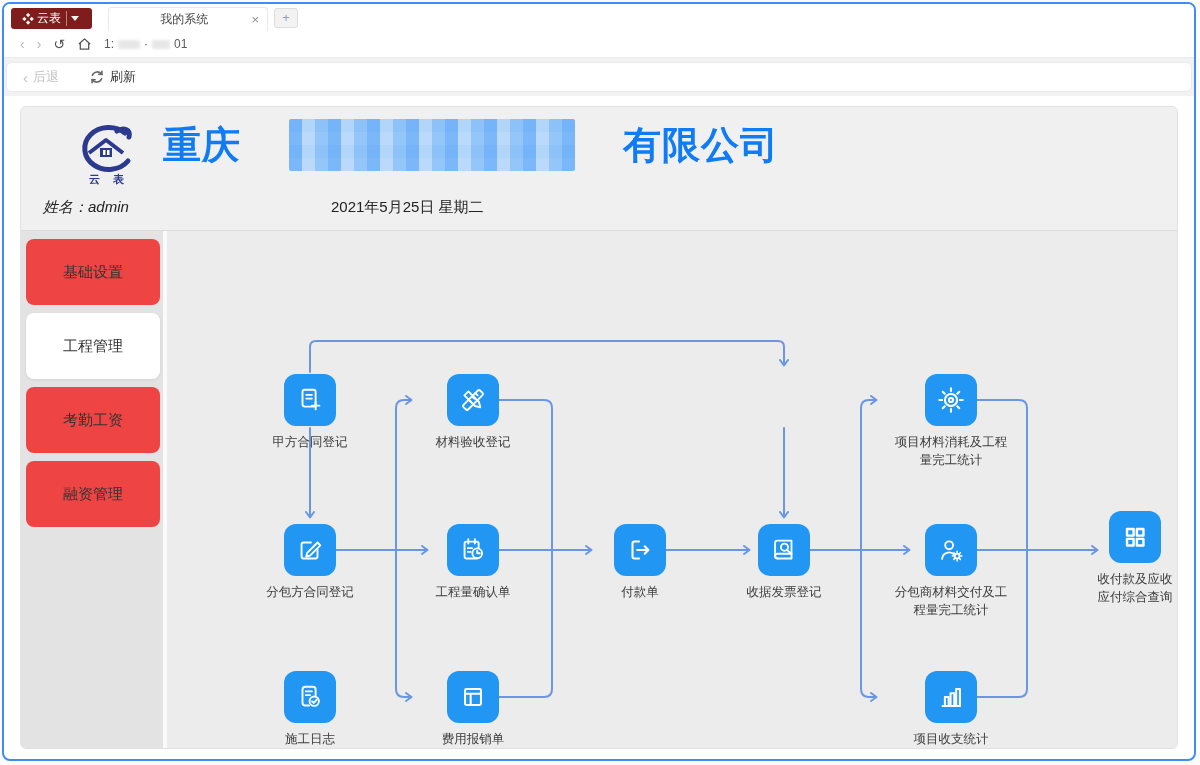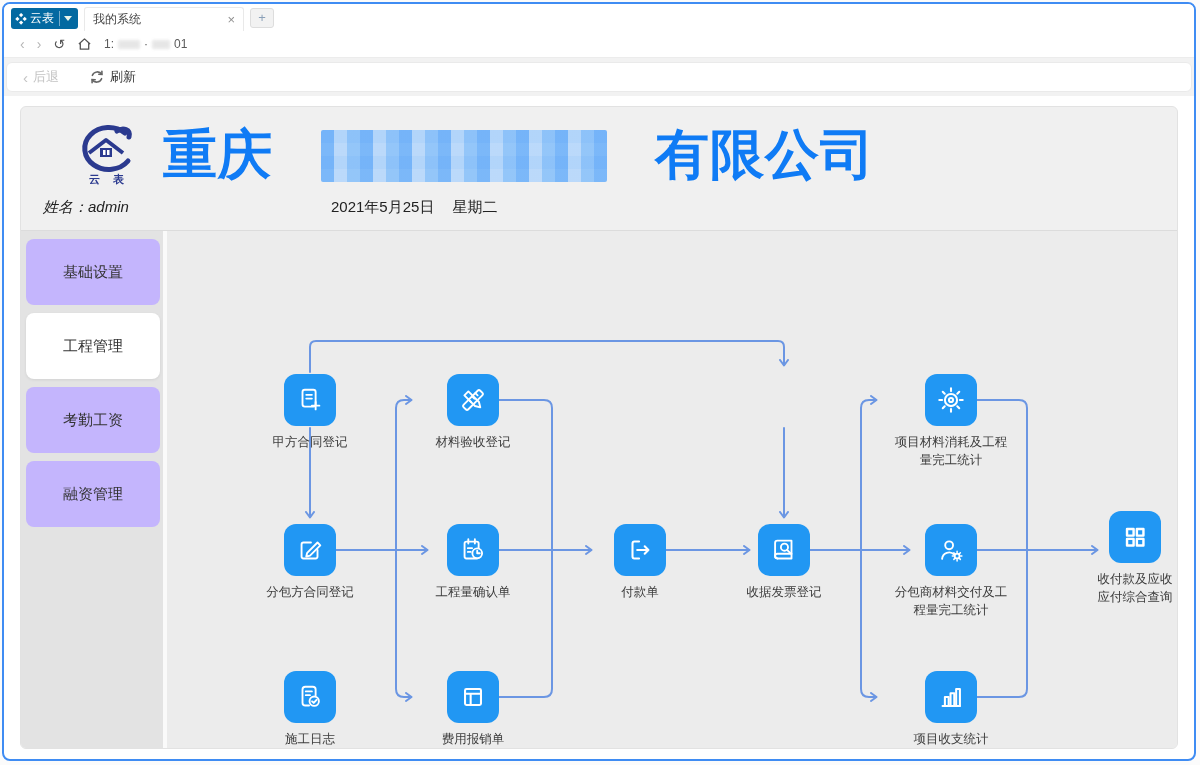--- a/index.html
+++ b/index.html
@@ -2,28 +2,28 @@
 <html><head>
 <meta charset="utf-8">
 <style>
   * { box-sizing: border-box; margin: 0; padding: 0; }
   html,body { width:1200px; height:765px; background:#fbfbfb; font-family:"Liberation Sans","DejaVu Sans",sans-serif; }
   .window { position:absolute; left:2px; top:2px; width:1194px; height:759px; background:#fff;
             border:2px solid #3f8cf3; border-radius:8px; overflow:hidden; }
 
   
   .tab-row { position:relative; height:27px; background:#fff; display:flex; align-items:flex-end; }
-  .brand-btn { display:flex; align-items:center; height:21px; margin:3px 0 2px 7px; background:#0369a1;
-               border-radius:3px; color:#fff; font-size:12px; padding:0 4px; cursor:pointer; }
+  .brand-btn { display:flex; align-items:center; height:21px; margin:3px 0 2px 7px; background:#7f1d1d;
+               border-radius:3px; color:#fff; font-size:12px; padding:0 11px; cursor:pointer; }
   .brand-btn .txt { margin:0 4px 0 3px; }
   .brand-btn .sep { width:1px; height:15px; background:rgba(255,255,255,.45); margin:0 4px 0 1px; }
   .caret-down { width:0; height:0; border-left:4px solid transparent; border-right:4px solid transparent;
                 border-top:5px solid #eaf5ea; margin-right:2px; }
-  .tab { display:flex; align-items:center; height:24px; width:160px; margin-left:6px; background:#fff;
-         border:1px solid #e9e9e9; border-bottom:none; border-radius:3px 3px 0 0; padding:0 8px; font-size:12px; color:#444; }
+  .tab { display:flex; align-items:center; height:24px; width:160px; margin-left:16px; background:#fff;
+         border:1px solid #e9e9e9; border-bottom:none; border-radius:3px 3px 0 0; padding:0 8px; font-size:12px; color:#444;text-align:center; }
   .tab .title { flex:1; }
   .tab .close { color:#909090; font-size:13px; cursor:pointer; line-height:1; }
   .newtab { width:24px; height:20px; margin:0 0 3px 6px; background:#f2f2f2; border:1px solid #ddd; border-radius:3px;
             color:#8aa0b8; font-size:13px; text-align:center; line-height:17px; cursor:pointer; }
   .addr-row { height:27px; display:flex; align-items:center; padding-left:10px; background:#fff; border-bottom:1px solid #ececec; }
   .nav-glyph { font-size:14px; color:#b5b5b5; margin:0 6px; cursor:pointer; }
   .nav-glyph.dark { color:#555; }
   .home-ic { margin:0 6px; cursor:pointer; display:flex; }
   .addr-text { font-size:12px; color:#5a5a5a; margin-left:6px; display:flex; align-items:center; }
   .px-blur { display:inline-block; height:9px; background:#d3d3d3; border-radius:2px; filter:blur(1.5px); opacity:.55; margin:0 4px; }
@@ -38,38 +38,38 @@
   .chev { font-size:15px; margin-right:5px; }
   .tbar-btn + .tbar-btn { margin-left:30px; color:#333; }
 
   
   .panel { position:absolute; left:16px; right:16px; top:102px; bottom:10px; background:#f0f0f0;
            border:1px solid #e2e2e2; border-radius:6px; overflow:hidden; }
 
   .app-header { position:relative; height:124px; border-bottom:1px solid #dcdcdc; }
   .logo { position:absolute; left:38px; top:10px; }
   .company { position:absolute; left:142px; top:12px; display:flex; align-items:center;
-             font-size:54px; font-weight:bold; color:#0f7bf5; letter-spacing:1px;gap:44px; }
+             font-size:38px; font-weight:bold; color:#0f7bf5; letter-spacing:1px;gap:44px; }
   .censor { display:inline-block; width:286px; height:52px; margin:0 4px; opacity:.9;
             background-image:
               repeating-linear-gradient(90deg, rgba(88,166,251,.85) 0 13px, rgba(166,208,253,.8) 13px 26px, rgba(120,185,252,.85) 26px 39px),
               repeating-linear-gradient(0deg, rgba(255,255,255,.25) 0 13px, rgba(60,150,250,.25) 13px 26px);
             border-radius:2px; }
   .hdr-meta { position:absolute; left:0; right:0; bottom:10px; height:22px; font-size:15px; color:#222; }
   .who { position:absolute; left:22px;font-style:italic; }
   .date { position:absolute; left:310px; }
-  .date .wd { margin-left:18px; }
+  .date .wd { margin-left:4px; }
   .slogan { position:absolute; left:688px; top:-4px; font-family:"Liberation Serif","DejaVu Serif",serif;
             font-style:italic; font-weight:bold; font-size:20px; color:#1565f5; letter-spacing:3px; }
   .slogan .gap { display:inline-block; width:26px; }
 
   
   .app-body { display:flex; height:calc(100% - 124px); }
   .sidebar { width:142px; background:#e3e3e3; padding-top:8px; }
-  .side-item { height:66px; margin:0 3px 8px 5px; background:#c4b5fd; border-radius:8px;
+  .side-item { height:66px; margin:0 3px 8px 5px; background:#ef4444; border-radius:8px;
                display:flex; align-items:center; justify-content:center; font-size:15px; color:#333; cursor:pointer; }
   .side-item.active { background:#fff; box-shadow:0 1px 3px rgba(0,0,0,.08); }
   .side-divider { width:4px; background:#fafafa; }
   .canvas { flex:1; position:relative; background:#ececec; overflow:hidden; }
   .edges { position:absolute; left:0; top:0; }
 
   .node { position:absolute; width:132px; transform:translateX(-50%); display:flex; flex-direction:column; align-items:center; cursor:pointer; }
   .node-icon { width:52px; height:52px; background:#2197f3; border-radius:12px; display:flex; align-items:center; justify-content:center; }
   .node-label { margin-top:7px; font-size:12.5px; color:#3c3c3c; text-align:center; line-height:1.45; white-space:nowrap; }
   .node-label.wrap { white-space:normal; width:122px; }

